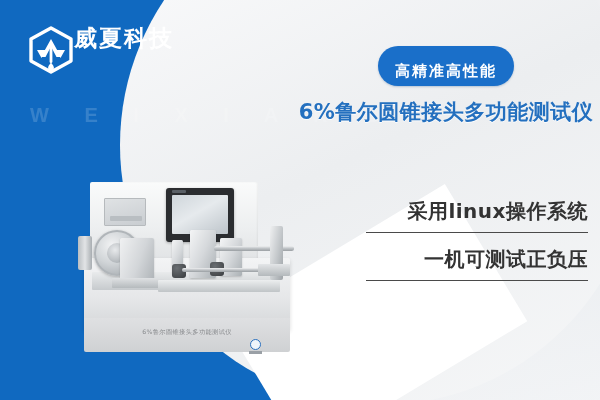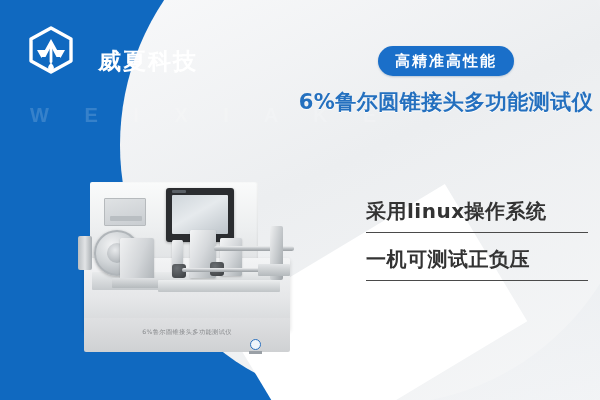--- a/index.html
+++ b/index.html
@@ -76,21 +76,21 @@
     letter-spacing:15px;
     font-weight:700;
     color:rgba(255,255,255,.16);
     white-space:nowrap;
     user-select:none;
   }
 
   
   .logo-wrap {
     position:absolute; left:28px; top:26px;
-    display:flex; align-items:flex-end; gap:24px;
+    display:flex; align-items:flex-start; gap:0;
   }
   .logo-mark { width:46px; height:48px; display:block; }
   .logo-text { display:flex; flex-direction:column; justify-content:center; }
   .logo-cn {
     color:#ffffff; font-size:23px; font-weight:700;
     letter-spacing:2px; line-height:1.1;
     font-family:"DejaVu Sans","Liberation Sans",sans-serif;
   }
   .logo-en {
     color:#ffffff; font-size:10.5px; font-weight:700;
@@ -99,21 +99,21 @@
 
   
   .headline {
     position:absolute;
     left:296px; top:46px;
     width:300px;
     text-align:center;
   }
   .badge {
     display:inline-block;
-    padding:6px 17px 5px;
+    padding:16px 17px 5px;
     border-radius:20px;
     background:#1a6fc9;
     color:#ffffff;
     font-size:15px;
     font-weight:700;
     letter-spacing:2px;
     font-family:"DejaVu Sans","Liberation Sans",sans-serif;
     box-shadow:0 1px 2px rgba(20,70,130,.25);
   }
   .title {
@@ -131,20 +131,21 @@
   .features {
     position:absolute;
     left:366px; top:196px;
     width:222px;
   }
   .feature-row {
     position:relative;
     padding:3px 0 8px 0;
     border-bottom:1.6px solid #4a4a4a;
     margin-bottom:11px;
+    text-align:right;
   }
   .feature-row:last-child { margin-bottom:0; }
   .feature-text {
     font-size:20px;
     font-weight:700;
     color:#333333;
     letter-spacing:.5px;
     line-height:1.25;
     white-space:nowrap;
     font-family:"DejaVu Sans","Liberation Sans",sans-serif;

